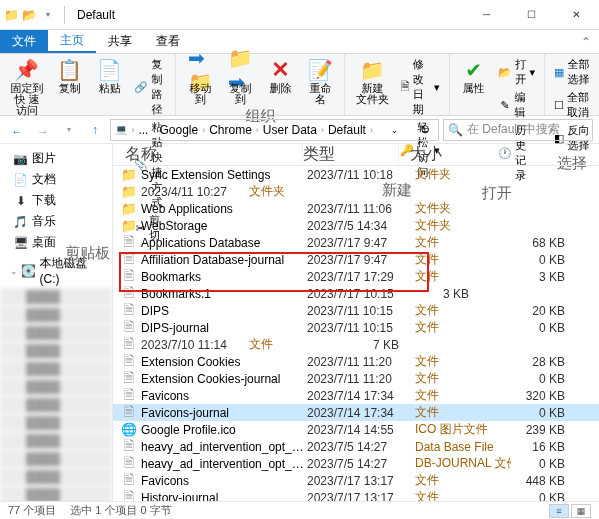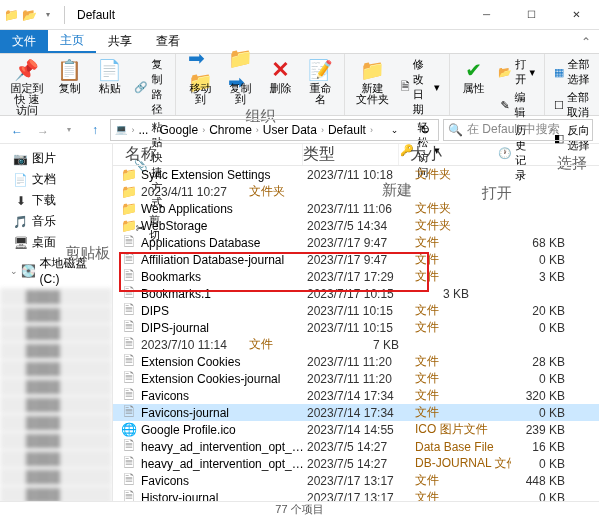--- a/index.html
+++ b/index.html
@@ -56,21 +56,21 @@
 .file-list { flex: 1; overflow: hidden; }
 .file-row { height: 17px; display: flex; align-items: center; padding-left: 8px; font-size: 12px; }
 .file-row.sel { background: #cce8ff; }
 .file-row .fic { width: 16px; height: 16px; display: flex; align-items: center; justify-content: center; margin-right: 4px; font-size: 13px; }
 .file-row .fname { width: 166px; white-space: nowrap; overflow: hidden; text-overflow: ellipsis; }
 .file-row .fdate { width: 108px; color: #333; }
 .file-row .ftype { width: 96px; color: #a16207; white-space: nowrap; overflow: hidden; }
 .file-row .fsize { width: 62px; text-align: right; padding-right: 8px; color: #333; }
 .red-box { position: absolute; border: 2px solid #e01b1b; pointer-events: none; }
 
-.statusbar { height: 18px; border-top: 1px solid #e8e8e8; display: flex; align-items: center; padding: 0 8px; font-size: 11px; color: #555; gap: 14px; flex-direction: column; }
+.statusbar { height: 18px; border-top: 1px solid #e8e8e8; display: flex; align-items: center; padding: 0 8px; font-size: 11px; color: #555; gap: 14px; }
 .status-right { margin-left: auto; display: flex; gap: 2px; }
 .view-btn { width: 20px; height: 14px; border: 1px solid #ccc; display: flex; align-items: center; justify-content: center; font-size: 9px; }
 .view-btn.active { background: #cce8ff; }
 
 .folder-y { color: #f8c24a; }
 .file-g { color: #8a8a8a; }
 .x-red { color: #d22; }
 .chk-green { color: #17a61f; }
 .blue { color: #1979ca; }
 </style>

